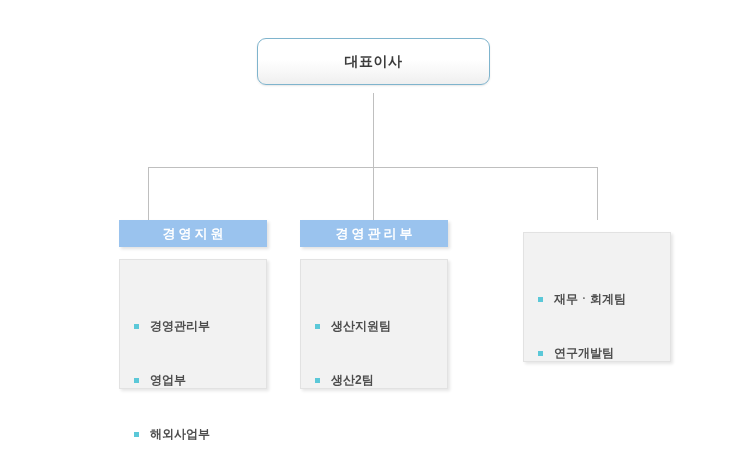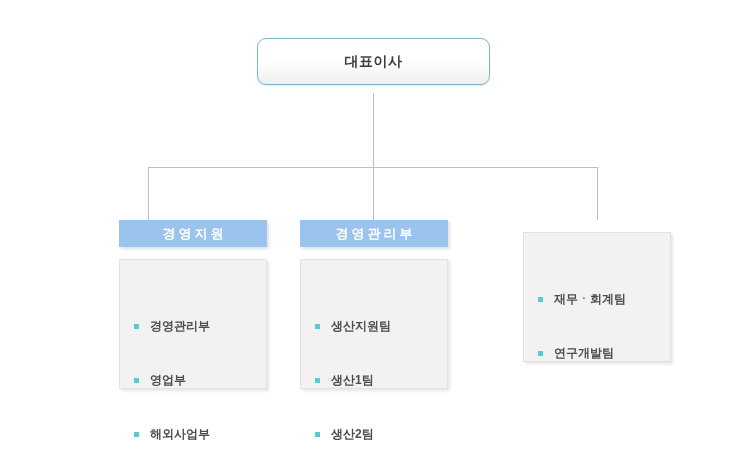--- a/index.html
+++ b/index.html
@@ -173,24 +173,20 @@
       <span class="branch-header-label">경영관리부</span>
     </div>
     <div class="branch-body">
       <ul class="branch-list">
         <li class="branch-list-item">
           <span class="bullet"></span>
           <span class="branch-list-label">생산지원팀</span>
         </li>
         <li class="branch-list-item">
           <span class="bullet"></span>
-          <span class="branch-list-label">생산1팀</span>
-        </li>
-        <li class="branch-list-item">
-          <span class="bullet"></span>
           <span class="branch-list-label">생산2팀</span>
         </li>
       </ul>
     </div>
   </div>
 
   <div class="branch branch-3">
     <div class="branch-body">
       <ul class="branch-list">
         <li class="branch-list-item">

